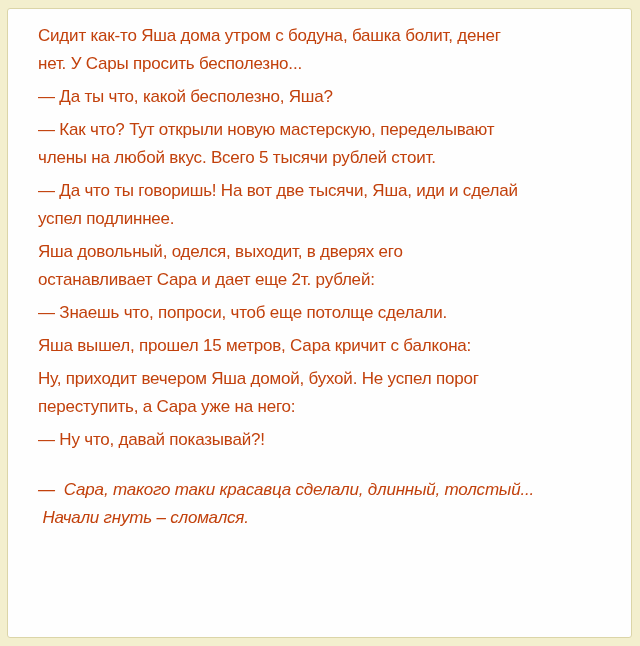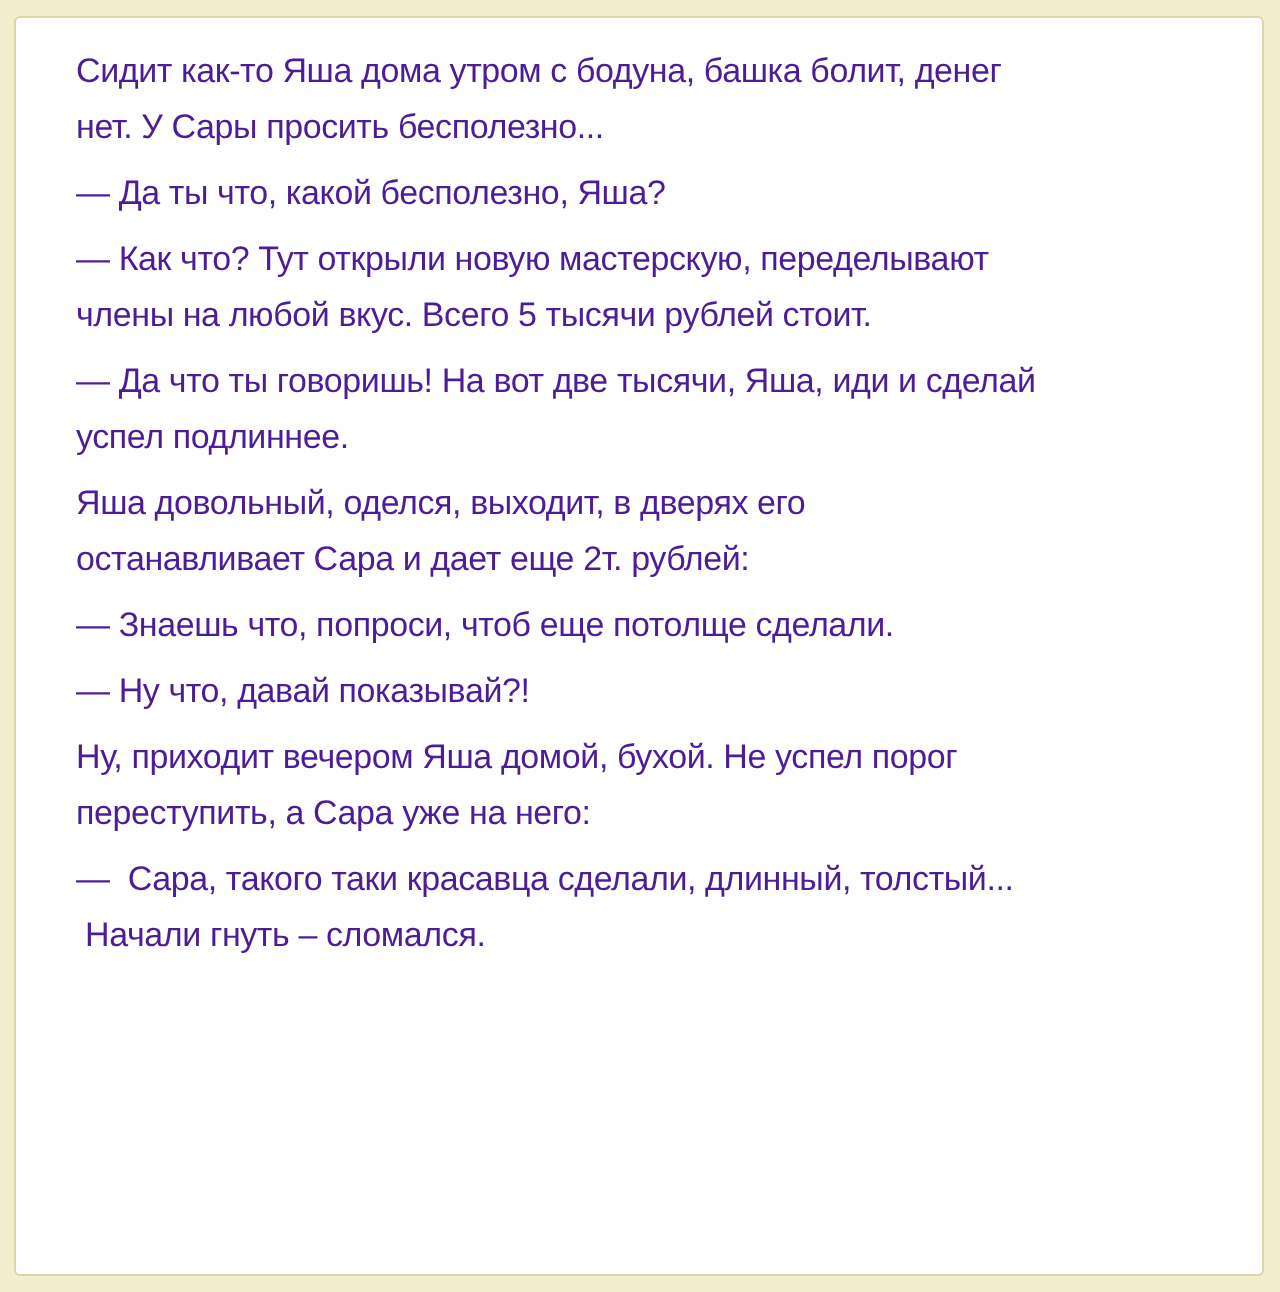--- a/index.html
+++ b/index.html
@@ -26,39 +26,41 @@
     border-radius: 3px;
     padding: 13px 8px 18px 30px;
     overflow: hidden;
   }
   .para {
     margin: 0 0 5px 0;
     font-size: 17px;
     line-height: 28px;
     font-weight: 400;
     letter-spacing: -0.2px;
-    color: #4c1d95;
+    color: #c2410c;
     white-space: pre-wrap;          
   }
   .para.last {
-    margin-top: 5px;               
+    margin-top: 22px;               
+    font-style: italic;
   }
 </style>
 </head>
 <body>
 
 <div class="card">
   <p class="para">Сидит как-то Яша дома утром с бодуна, башка болит, денег
 нет. У Сары просить бесполезно...</p>
   <p class="para">— Да ты что, какой бесполезно, Яша?</p>
   <p class="para">— Как что? Тут открыли новую мастерскую, переделывают
 члены на любой вкус. Всего 5 тысячи рублей стоит.</p>
   <p class="para">— Да что ты говоришь! На вот две тысячи, Яша, иди и сделай
 успел подлиннее.</p>
   <p class="para">Яша довольный, оделся, выходит, в дверях его
 останавливает Сара и дает еще 2т. рублей:</p>
   <p class="para">— Знаешь что, попроси, чтоб еще потолще сделали.</p>
-  <p class="para">— Ну что, давай показывай?!</p>
+  <p class="para">Яша вышел, прошел 15 метров, Сара кричит с балкона:</p>
   <p class="para">Ну, приходит вечером Яша домой, бухой. Не успел порог
 переступить, а Сара уже на него:</p>
+  <p class="para">— Ну что, давай показывай?!</p>
   <p class="para last">—  Сара, такого таки красавца сделали, длинный, толстый...
  Начали гнуть – сломался.</p>
 </div>
 
 </body></html>

